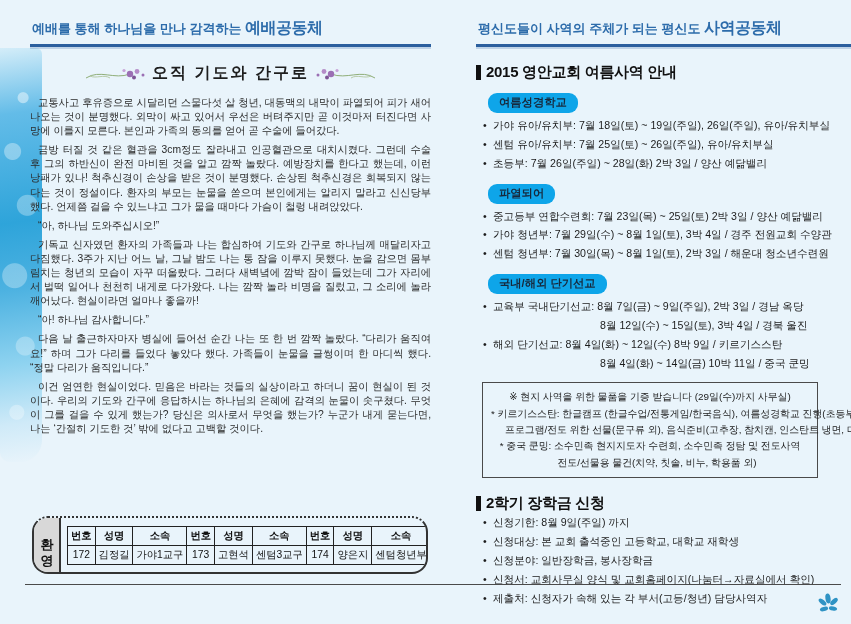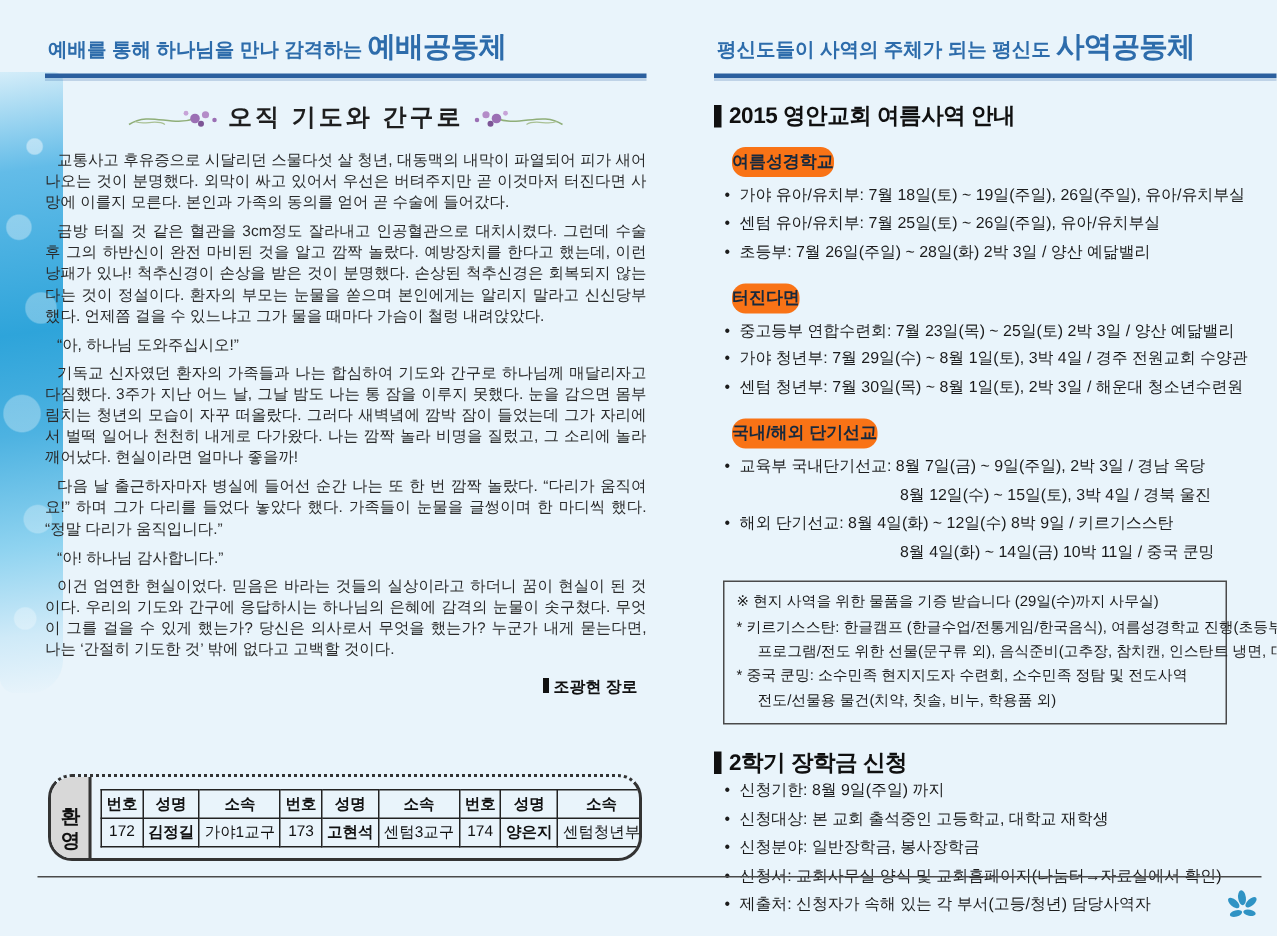--- a/index.html
+++ b/index.html
@@ -27,21 +27,21 @@
   
   .page { position:absolute; top:16px; }
   .page-left  { left:30px;  width:401px; }
   .page-right { left:476px; width:389px; }
   .page-header {
     font-weight:bold; color:#2d6cab; font-size:13px;
     padding:2px 0 5px 2px;
     border-bottom:3px solid #2b5f9e;
     box-shadow: 0 2px 0 rgba(43,95,158,.22);
   }
-  .page-header .emph { font-size:19px; letter-spacing:-0.5px; }
+  .page-header .emph { font-size:16px; letter-spacing:-0.5px; }
   
   .title-row { display:flex; align-items:center; justify-content:center; gap:0; margin:16px 0 12px; }
   .article-title { font-size:16px; font-weight:bold; color:#1e1e1e; letter-spacing:2px; }
   .ornament { width:68px; height:16px; flex:0 0 auto; }
   .body-text p {
     font-size:10.3px; line-height:1.37; color:#2a2a2a;
     text-align:justify; text-indent:8px; margin-bottom:5px;
   }
   .signature { text-align:right; font-size:10.6px; font-weight:bold; margin:10px 6px 0 0; color:#111; }
   .sig-bar { display:inline-block; width:4px; height:10px; background:#111; margin-right:3px; vertical-align:-1px; }
@@ -57,38 +57,39 @@
     font-weight:bold; font-size:13px; color:#111;
     writing-mode:vertical-rl; text-orientation:upright; letter-spacing:3px;
   }
   .welcome-table-wrap { flex:1; display:flex; align-items:center; justify-content:center; padding:5px 6px; }
   table.welcome { border-collapse:collapse; width:100%; }
   table.welcome th, table.welcome td {
     border:1.5px solid #222; text-align:center;
     font-size:10.3px; padding:2px 3px; color:#111; white-space:nowrap;
   }
   table.welcome th { font-weight:bold; }
-  table.welcome td.name { font-weight:bold; }
+  table.welcome td.name { font-weight:normal; }
   
   .section-title { display:flex; align-items:center; gap:5px; font-size:15px; font-weight:bold; color:#101010; margin-top:16px; letter-spacing:-0.3px; }
   .section-title .sq { width:5px; height:15px; background:#101010; flex:0 0 auto; }
   .chip {
     display:inline-block; margin:11px 0 3px 12px;
-    background:#f97316; border-radius:9px; padding:2px 0 3px;
+    background:#0ea5e9; border-radius:9px; padding:2px 11px 3px;
     font-weight:bold; font-size:11.3px; color:#17293d;
   }
   .items { margin-left:6px; }
   .item { position:relative; padding-left:11px; font-size:10.6px; line-height:1.78; color:#1b1b1b; white-space:nowrap; }
   .item::before { content:"\2022"; position:absolute; left:1px; top:0; }
   .item.cont-mission { padding-left:118px; }
   .item.cont-mission::before,
   .item.cont-massage::before { content:""; }
   .notice-box {
     border:1.5px solid #4a4a4a; margin:10px 0 2px 6px; padding:6px 8px;
     width:336px;
+    text-align:center;
   }
   .notice-line { font-size:9.9px; line-height:1.65; color:#1b1b1b; white-space:nowrap; }
   .notice-line.indent { padding-left:14px; }
   
   .footer-line { position:absolute; left:25px; width:816px; top:584px; border-top:1.5px solid #4a4a4a; }
   .footer-leaf { position:absolute; left:816px; top:592px; width:24px; height:24px; }
 </style>
 </head>
 <body>
 
@@ -120,28 +121,25 @@
       <circle cx="40" cy="4.5" r="1.6" fill="#c7a3d8"></circle>
       <circle cx="59" cy="9" r="1.5" fill="#9b6fb4"></circle>
     </svg>
   </div>
 
   <div class="body-text">
     <p>교통사고 후유증으로 시달리던 스물다섯 살 청년, 대동맥의 내막이 파열되어 피가 새어나오는 것이 분명했다. 외막이 싸고 있어서 우선은 버텨주지만 곧 이것마저 터진다면 사망에 이를지 모른다. 본인과 가족의 동의를 얻어 곧 수술에 들어갔다.</p>
     <p>금방 터질 것 같은 혈관을 3cm정도 잘라내고 인공혈관으로 대치시켰다. 그런데 수술 후 그의 하반신이 완전 마비된 것을 알고 깜짝 놀랐다. 예방장치를 한다고 했는데, 이런 낭패가 있나! 척추신경이 손상을 받은 것이 분명했다. 손상된 척추신경은 회복되지 않는다는 것이 정설이다. 환자의 부모는 눈물을 쏟으며 본인에게는 알리지 말라고 신신당부했다. 언제쯤 걸을 수 있느냐고 그가 물을 때마다 가슴이 철렁 내려앉았다.</p>
     <p>“아, 하나님 도와주십시오!”</p>
     <p>기독교 신자였던 환자의 가족들과 나는 합심하여 기도와 간구로 하나님께 매달리자고 다짐했다. 3주가 지난 어느 날, 그날 밤도 나는 통 잠을 이루지 못했다. 눈을 감으면 몸부림치는 청년의 모습이 자꾸 떠올랐다. 그러다 새벽녘에 깜박 잠이 들었는데 그가 자리에서 벌떡 일어나 천천히 내게로 다가왔다. 나는 깜짝 놀라 비명을 질렀고, 그 소리에 놀라 깨어났다. 현실이라면 얼마나 좋을까!</p>
+    <p>“아! 하나님 감사합니다.”</p>
     <p>다음 날 출근하자마자 병실에 들어선 순간 나는 또 한 번 깜짝 놀랐다. “다리가 움직여요!” 하며 그가 다리를 들었다 놓았다 했다. 가족들이 눈물을 글썽이며 한 마디씩 했다. “정말 다리가 움직입니다.”</p>
-    <p>“아! 하나님 감사합니다.”</p>
     <p>이건 엄연한 현실이었다. 믿음은 바라는 것들의 실상이라고 하더니 꿈이 현실이 된 것이다. 우리의 기도와 간구에 응답하시는 하나님의 은혜에 감격의 눈물이 솟구쳤다. 무엇이 그를 걸을 수 있게 했는가? 당신은 의사로서 무엇을 했는가? 누군가 내게 묻는다면, 나는 ‘간절히 기도한 것’ 밖에 없다고 고백할 것이다.</p>
   </div>
 
-  <div class="signature">
-    <span class="sig-bar"></span><span>조광현 장로</span>
-  </div>
 
   <div class="welcome-box">
     <div class="welcome-label">환영</div>
     <div class="welcome-table-wrap">
       <table class="welcome">
         <tbody>
             <tr>
           <th>번호</th>
           <th>성명</th>
           <th>소속</th>
@@ -181,21 +179,21 @@
     <span>2015 영안교회 여름사역 안내</span>
   </div>
 
   <div class="chip">여름성경학교</div>
   <div class="items">
     <div class="item">가야 유아/유치부: 7월 18일(토) ~ 19일(주일), 26일(주일), 유아/유치부실</div>
     <div class="item">센텀 유아/유치부: 7월 25일(토) ~ 26일(주일), 유아/유치부실</div>
     <div class="item">초등부: 7월 26일(주일) ~ 28일(화) 2박 3일 / 양산 예닮밸리</div>
   </div>
 
-  <div class="chip">터진다면</div>
+  <div class="chip">파열되어</div>
   <div class="items">
     <div class="item">중고등부 연합수련회: 7월 23일(목) ~ 25일(토) 2박 3일 / 양산 예닮밸리</div>
     <div class="item">가야 청년부: 7월 29일(수) ~ 8월 1일(토), 3박 4일 / 경주 전원교회 수양관</div>
     <div class="item">센텀 청년부: 7월 30일(목) ~ 8월 1일(토), 2박 3일 / 해운대 청소년수련원</div>
   </div>
 
   <div class="chip">국내/해외 단기선교</div>
   <div class="items">
     <div class="item">교육부 국내단기선교: 8월 7일(금) ~ 9일(주일), 2박 3일 / 경남 옥당</div>
     <div class="item cont-mission">8월 12일(수) ~ 15일(토), 3박 4일 / 경북 울진</div>

